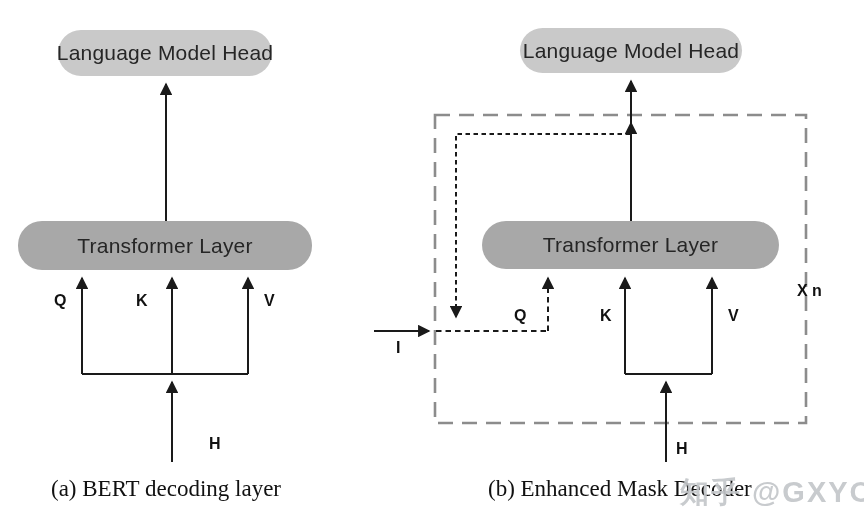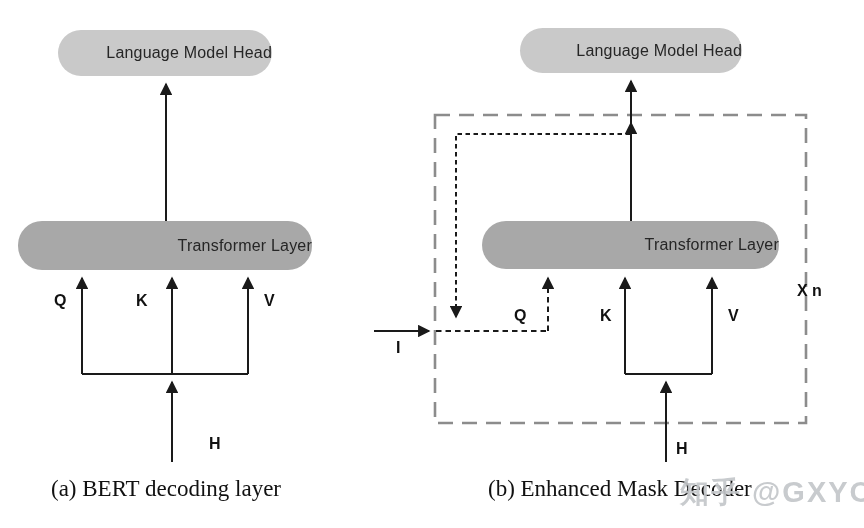--- a/index.html
+++ b/index.html
@@ -10,24 +10,24 @@
     background: #ffffff;
     font-family: "Liberation Sans", sans-serif;
     overflow: hidden;
   }
   svg.wires { position: absolute; left: 0; top: 0; width: 864px; height: 528px; }
 
   .pillbox {
     position: absolute;
     display: flex;
     align-items: center;
-    justify-content: flex-end;
+    justify-content: center;
     border-radius: 24px;
     color: #262626;
-    font-size: 16px;
+    font-size: 21px;
     letter-spacing: 0.2px;
     white-space: nowrap;
   }
   .pill-light { background: var(--box-light, #c9c9c9); }
   .pill-dark  { background: var(--box-dark, #a8a8a8); }
 
   .wire-label {
     position: absolute;
     font-weight: bold;
     font-size: 16px;

